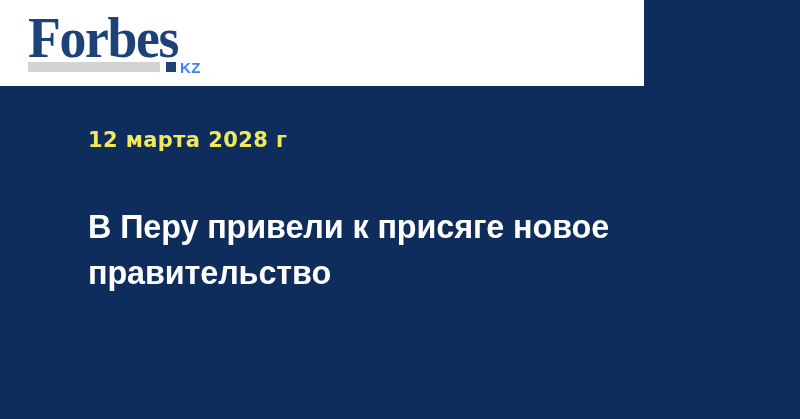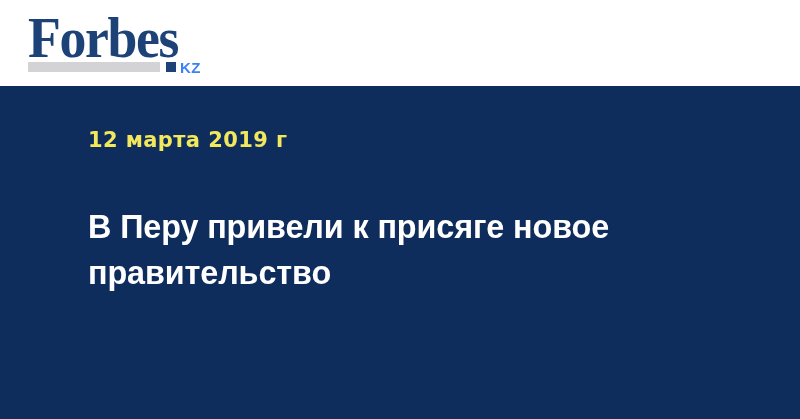--- a/index.html
+++ b/index.html
@@ -21,21 +21,21 @@
     height: 419px;
     background: #0f2d5c;
     overflow: hidden;
   }
 
   
   .site-header {
     position: absolute;
     left: 0;
     top: 0;
-    width: 800px;
+    width: 644px;
     height: 86px;
     background: #ffffff;
     box-sizing: border-box;
   }
 
   .logo {
     position: absolute;
     left: 28px;
     top: 10px;
     width: 210px;
@@ -139,17 +139,17 @@
       <span class="logo-wordmark">Forbes</span>
       <span class="logo-rule"></span>
       <span class="logo-kz">
         <span class="logo-kz-square"></span>
         <span class="logo-kz-text">KZ</span>
       </span>
     </a>
   </header>
 
   <main class="article">
-    <div class="article-date">12 марта 2019 г</div>
+    <div class="article-date">12 марта 2028 г</div>
     <h1 class="article-title">В Перу привели к присяге новое правительство</h1>
   </main>
 
 </div>
 
 </body></html>

